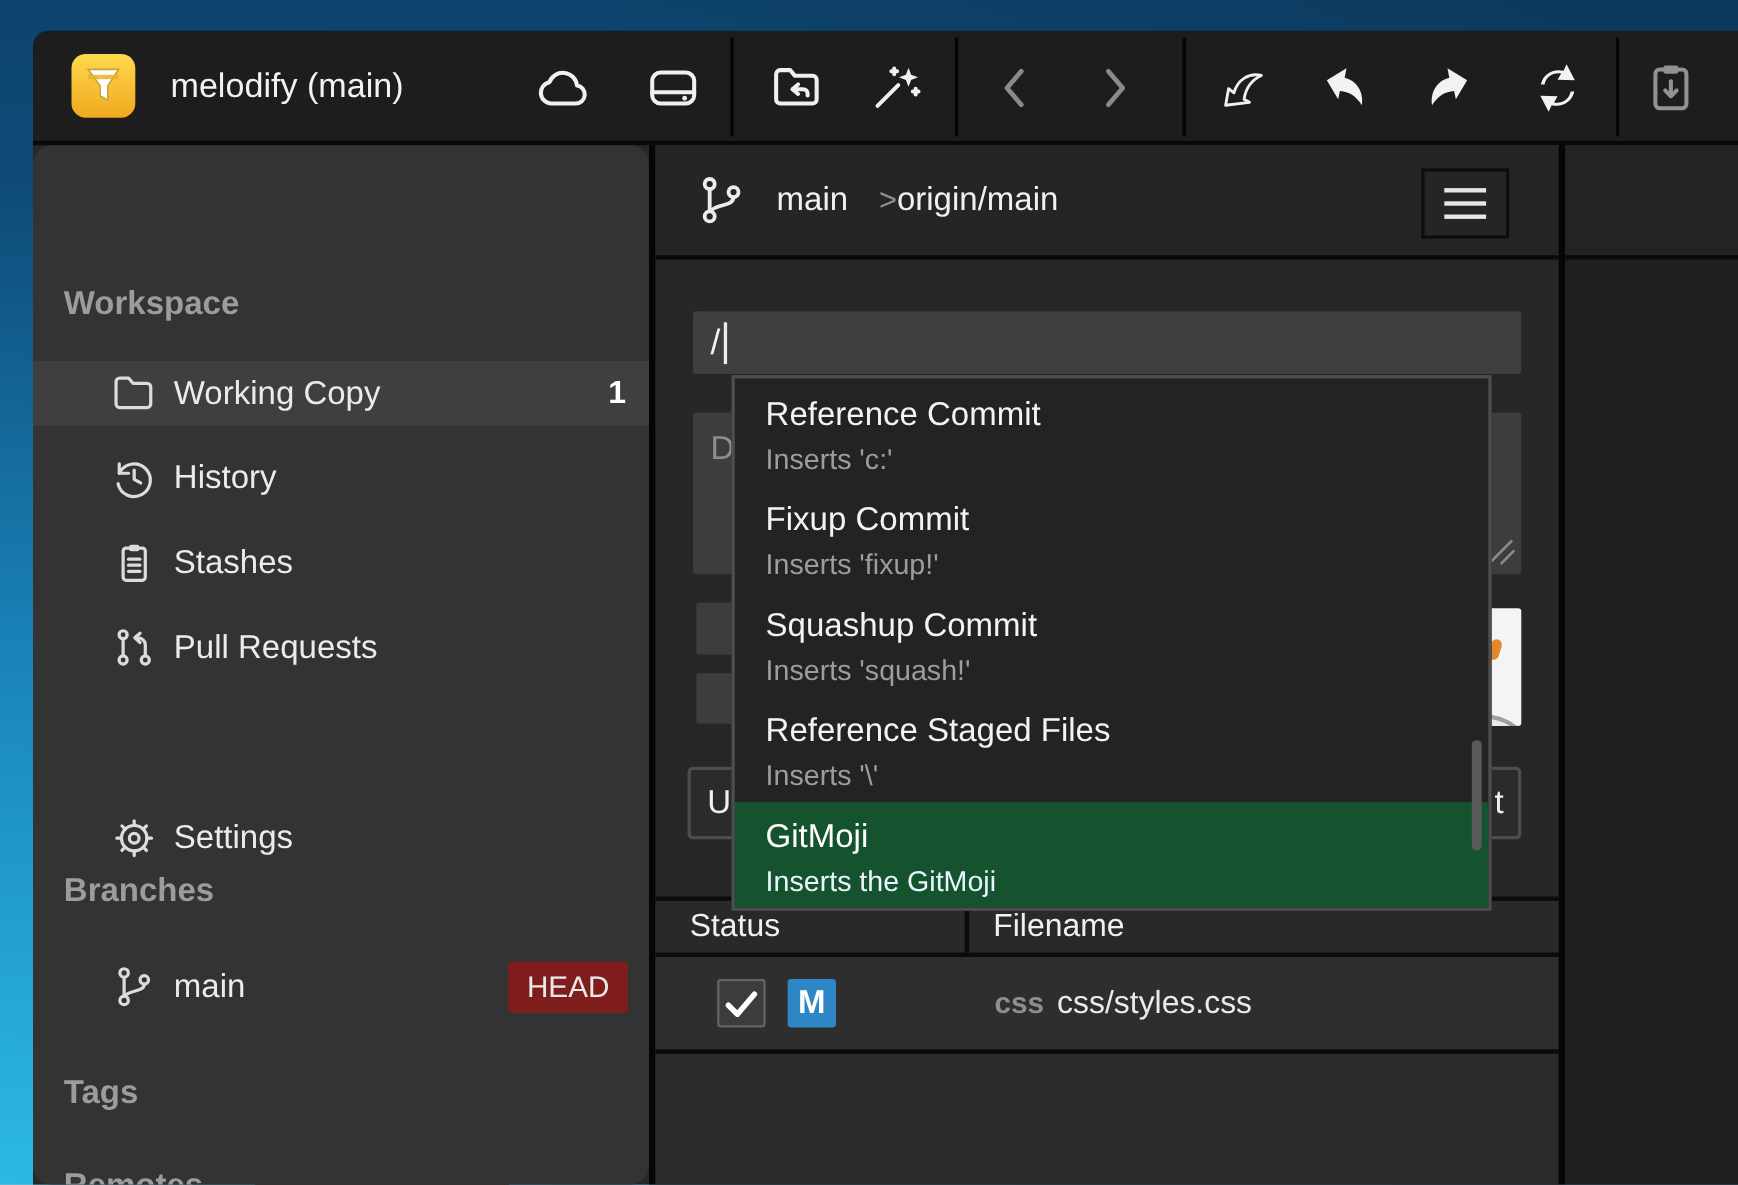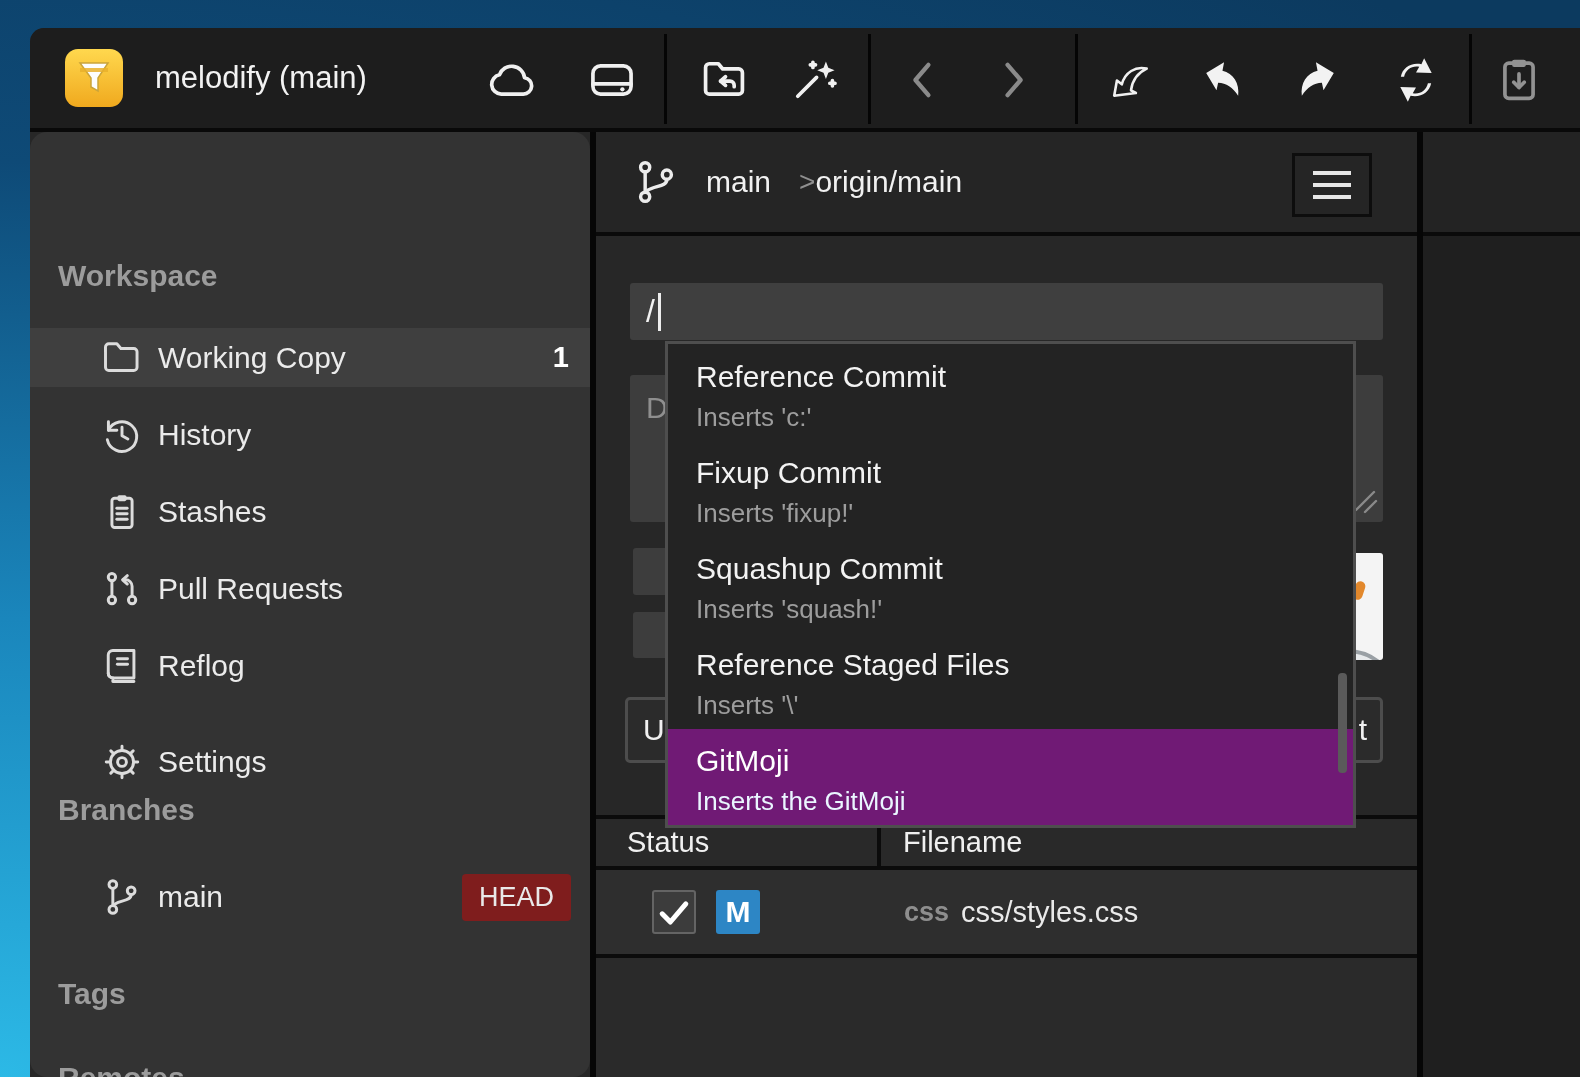--- a/index.html
+++ b/index.html
@@ -54,21 +54,21 @@
   .minibox { left:37px; width:240px; background:#3d3d3d; border-radius:3px; z-index:1; }
   .avatar { left:692px; top:421px; width:95px; height:107px; background:#f4f4f4; border-radius:3px; overflow:hidden; z-index:1; }
   .av-orange { position:absolute; left:66px; top:28px; width:10px; height:19px; background:#e2882c; border-radius:5px; transform:rotate(18deg); }
   .av-arc { position:absolute; left:6px; top:96px; width:106px; height:106px; border:4px solid #9aa0a5; border-radius:50%; background:#e8eaec; }
   .btn { position:absolute; top:565px; height:66px; background:#2b2b2b; border:3px solid #4d4d4d; border-radius:5px; font-size:30px; color:#f0f0f0; line-height:60px; z-index:1; }
   
   .dropdown { position:absolute; left:69px; top:209px; width:691px; height:487px; background:#232323; border:3px solid #4e4e4e; z-index:5; display:flex; flex-direction:column; }
   .dd-item { flex:1; padding:6px 0 0 28px; display:flex; flex-direction:column; justify-content:center; }
   .dd-title { font-size:30px; line-height:43px; color:#f3f3f3; }
   .dd-sub { font-size:26px; line-height:38px; color:#9d9d9d; }
-  .dd-item.sel { background:#701a75; }
+  .dd-item.sel { background:#14532d; }
   .dd-item.sel .dd-title { color:#ffffff; }
   .dd-item.sel .dd-sub { color:#eaf6ff; }
   .dd-thumb { position:absolute; right:6px; top:329px; width:9px; height:100px; background:#5a5a5a; border-radius:4px; }
   
   .ft-line { position:absolute; left:0; width:100%; height:4px; background:#0b0b0b; }
   .ft-hdr { position:absolute; left:0; top:687px; width:100%; height:47px; background:#292929; }
   .ft-col { position:absolute; top:0; height:47px; line-height:47px; font-size:29px; color:#f0f0f0; }
   .ft-div { position:absolute; left:281px; top:0; width:4px; height:47px; background:#0b0b0b; }
   .ft-row { position:absolute; left:0; top:738px; width:100%; height:84px; background:#2e2e2e; }
   .ft-empty { position:absolute; left:0; top:826px; width:100%; bottom:0; background:#2a2a2a; }
@@ -188,31 +188,20 @@
             <line x1="6.5" y1="7.6" x2="6.5" y2="15.9"></line>
             <circle cx="6.5" cy="18" r="2"></circle>
             <circle cx="17.5" cy="18" r="2"></circle>
             <path d="M17.5 15.9 V10.5 A3.5 3.5 0 0 0 14 7 h-1.3"></path>
             <polyline points="14.9,4.7 12.3,7 14.9,9.3"></polyline>
           </svg>
       </span>
       <span class="slabel">Pull Requests</span>
     </div>
 
-    <div class="srow" style="top:504px">
-      <span class="sicon">
-        <svg viewBox="0 0 24 24">
-            <path d="M7 3.5 H18.5 V18.5 H7 A2.5 2.5 0 0 1 4.5 16 V6 A2.5 2.5 0 0 1 7 3.5 Z"></path>
-            <path d="M4.5 16 A2.5 2.5 0 0 0 7 18.5 V20.5 H18.5"></path>
-            <line x1="9.5" y1="8" x2="15" y2="8"></line>
-            <line x1="9.5" y1="11" x2="15" y2="11"></line>
-          </svg>
-      </span>
-      <span class="slabel">Reflog</span>
-    </div>
 
     <div class="srow" style="top:600px">
       <span class="sicon">
         <svg viewBox="0 0 24 24">
             <circle cx="12" cy="12" r="6.3"></circle>
             <circle cx="12" cy="12" r="2.4"></circle>
         <path d="M20.6 12 H18.3 M18.08 18.08 L16.45 16.45 M12 20.6 V18.3 M5.92 18.08 L7.55 16.45 M3.4 12 H5.7 M5.92 5.92 L7.55 7.55 M12 3.4 V5.7 M18.08 5.92 L16.45 7.55"></path>
           </svg>
       </span>
       <span class="slabel">Settings</span>

